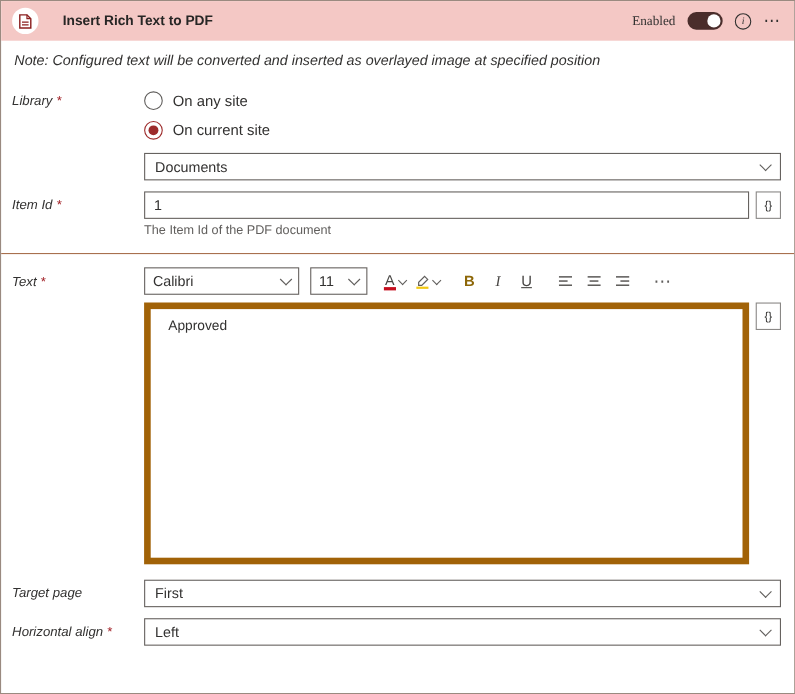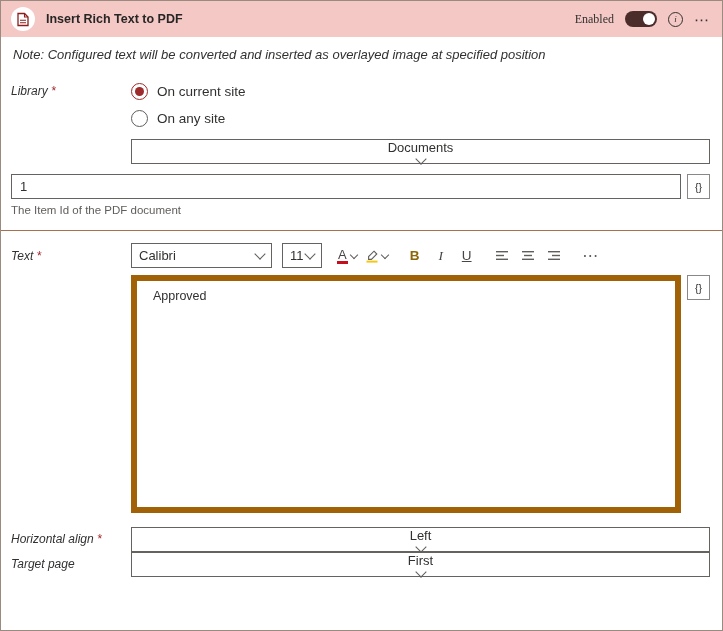--- a/index.html
+++ b/index.html
@@ -1,49 +1,49 @@
 <!DOCTYPE html>
 <html><head>
 <meta charset="utf-8">
 <style>
   html,body{margin:0;padding:0;background:#ffffff;}
   body{font-family:"Liberation Sans",sans-serif;color:#323130;}
   .card{width:723px;height:631px;border:1px solid #9a8a80;background:#fff;overflow:hidden;position:relative;box-sizing:border-box;}
-  .header{height:36px;background:#f4c8c5;display:flex;align-items:center;padding:0 12px 0 10px;gap:11px;cursor:pointer;}
+  .header{height:36px;background:#f4c8c5;display:flex;align-items:center;padding:0 12px 0 10px;gap:22px;cursor:pointer;}
   .hicon{width:24px;height:24px;border-radius:50%;background:#fff;display:flex;align-items:center;justify-content:center;flex:0 0 auto;}
   .htitle{font-size:12.5px;font-weight:bold;color:#272625;flex:1;}
   .hright{display:flex;align-items:center;gap:11px;}
   .enabled-label{font-size:12px;font-family:Liberation Serif, serif;}
   .toggle{width:32px;height:16px;border-radius:9px;background:#4a2d2b;position:relative;cursor:pointer;}
   .knob{position:absolute;top:2px;right:2px;width:12px;height:12px;border-radius:50%;background:#fff;}
   .info-btn{width:15px;height:15px;border:1px solid #323130;border-radius:50%;font-size:9px;display:flex;align-items:center;justify-content:center;font-family:"Liberation Serif",serif;font-style:italic;cursor:pointer;box-sizing:border-box;}
   .more-btn{font-size:15px;color:#323130;letter-spacing:1px;line-height:1;cursor:pointer;}
   .body-area{padding:0 12px 0 10px;}
   .note{font-style:italic;font-size:13px;margin:10px 2px 16px;}
   .row{display:flex;margin-bottom:10px;}
   .flabel{width:120px;flex:0 0 120px;font-size:12px;padding-top:6px;font-style:italic;}
   .req{color:#a4262c;}
   .control{flex:1;min-width:0;}
   .radio-row{display:flex;align-items:center;gap:9px;height:27px;font-size:13.5px;cursor:pointer;}
   .radio{width:17px;height:17px;border:1px solid #605e5c;border-radius:50%;position:relative;flex:0 0 auto;background:#fff;box-sizing:border-box;}
   .radio.selected{border-color:#9d2b2b;}
   .radio.selected::after{content:"";position:absolute;inset:3px;border-radius:50%;background:#9d2b2b;}
-  .dropdown{height:25px;border:1px solid #66625f;display:flex;align-items:center;justify-content:space-between;padding:0 9px;font-size:13px;background:#fff;cursor:pointer;box-sizing:border-box;flex-direction:column;}
+  .dropdown{height:25px;border:1px solid #66625f;display:flex;align-items:center;justify-content:space-between;padding:0 9px;font-size:13px;background:#fff;cursor:pointer;box-sizing:border-box;}
   .lib-dd{margin-top:7px;}
   .chev{width:7px;height:7px;border-right:1px solid #605e5c;border-bottom:1px solid #605e5c;transform:rotate(45deg);margin-top:-3px;flex:0 0 auto;}
   .chev.sm{width:5px;height:5px;margin-top:-2px;}
   .with-fx{display:flex;gap:6px;align-items:flex-start;}
   .text-input{flex:1;height:25px;border:1px solid #66625f;padding:0 8px;font-size:13px;font-family:inherit;color:#323130;box-sizing:border-box;min-width:0;}
   .fx-btn{width:23px;height:25px;border:1px solid #8a8886;background:#fff;font-size:10.5px;display:flex;align-items:center;justify-content:center;cursor:pointer;color:#323130;flex:0 0 auto;box-sizing:border-box;}
   .helper{font-size:11.5px;color:#605e5c;margin-top:5px;}
   .divider{border:0;border-top:1px solid #a8704e;margin:14px -12px 12px -10px;}
   .toolbar{display:flex;align-items:center;gap:2px;}
   .tb-dd{border:1px solid #66625f;height:25px;display:flex;align-items:center;justify-content:space-between;padding:0 7px;font-size:13px;cursor:pointer;background:#fff;box-sizing:border-box;}
   .font-dd{width:141px;}
-  .size-dd{width:40px;margin-left:8px;}
+  .size-dd{width:52px;margin-left:8px;}
   .tb-btn{height:25px;min-width:24px;display:flex;align-items:center;justify-content:center;font-size:13.5px;color:#484644;cursor:pointer;gap:3px;padding:0 3px;box-sizing:border-box;}
   .grp{margin-left:10px;}
   .a-glyph{font-size:13px;line-height:13px;border-bottom:3px solid #c50f1f;padding:0 1px;}
   .b-glyph{font-weight:bold;color:#8d6708;}
   .i-glyph{font-style:italic;font-family:"Liberation Serif",serif;}
   .u-glyph{text-decoration:underline;}
   .tb-more{font-size:16px;color:#605e5c;letter-spacing:1px;}
   .rte-row{margin-top:7px;}
   .rte{flex:1;height:210px;border:6px solid #a16207;padding:8px 16px;font-size:12.5px;overflow:hidden;cursor:text;min-width:0;}
   svg{display:block;}
@@ -76,35 +76,39 @@
 
     <div class="note">Note: Configured text will be converted and inserted as overlayed image at specified position</div>
 
     <div class="row">
       <div class="flabel">
         <span>Library</span>
         <span class="req">*</span>
       </div>
       <div class="control">
         <div class="radio-row">
+          <span class="radio"></span>
+          <span>On any site</span>
+        </div>
+        <div class="radio-row">
           <span class="radio selected"></span>
           <span>On current site</span>
-        </div>
-        <div class="radio-row">
-          <span class="radio"></span>
-          <span>On any site</span>
         </div>
         <div class="dropdown lib-dd">
           <span>Documents</span>
           <span class="chev"></span>
         </div>
       </div>
     </div>
 
     <div class="row" style="margin-bottom:0;">
+      <div class="flabel" style="padding-top:5px;">
+        <span>Item Id</span>
+        <span class="req">*</span>
+      </div>
       <div class="control">
         <div class="with-fx">
           <input class="text-input" type="text" value="1" style="">
           <span class="fx-btn">{}</span>
         </div>
         <div class="helper">The Item Id of the PDF document</div>
       </div>
     </div>
 
     <hr class="divider">
@@ -163,39 +167,39 @@
           </div>
           <div class="tb-btn grp tb-more">⋯</div>
         </div>
         <div class="with-fx rte-row">
           <div class="rte">Approved</div>
           <span class="fx-btn">{}</span>
         </div>
       </div>
     </div>
 
+    <div class="row">
+      <div class="flabel" style="padding-top:5px;">
+        <span>Target page</span>
+      </div>
+      <div class="control">
+        <div class="dropdown">
+          <span>First</span>
+          <span class="chev"></span>
+        </div>
+      </div>
+    </div>
+
     <div class="row" style="margin-bottom:0;">
       <div class="flabel" style="padding-top:5px;">
         <span>Horizontal align</span>
         <span class="req">*</span>
       </div>
       <div class="control">
         <div class="dropdown">
           <span>Left</span>
           <span class="chev"></span>
         </div>
       </div>
     </div>
 
-    <div class="row">
-      <div class="flabel" style="padding-top:5px;">
-        <span>Target page</span>
-      </div>
-      <div class="control">
-        <div class="dropdown">
-          <span>First</span>
-          <span class="chev"></span>
-        </div>
-      </div>
-    </div>
-
   </div>
 </div>
 
 </body></html>

